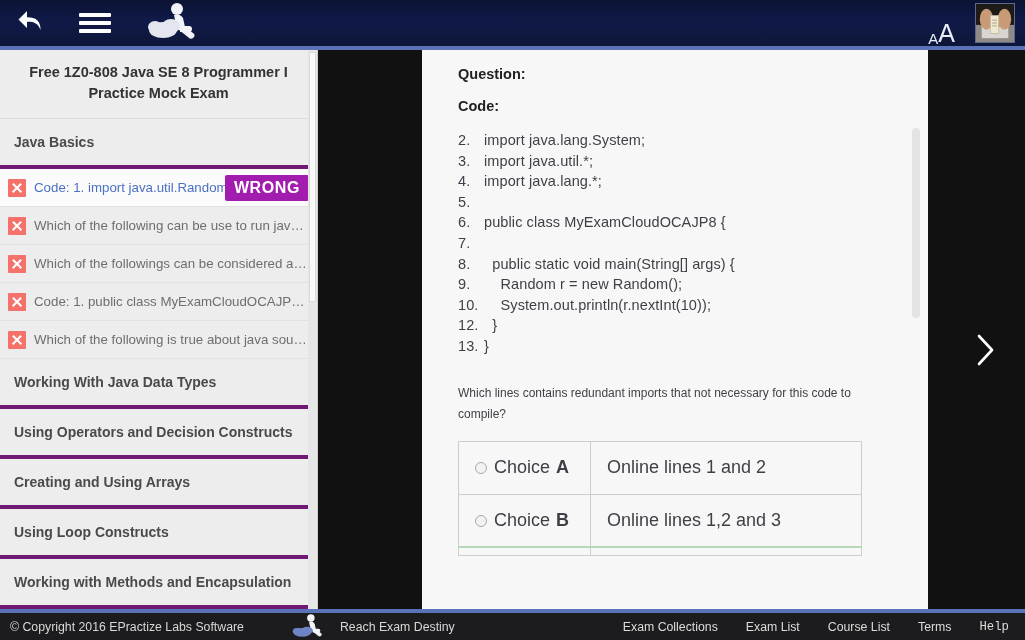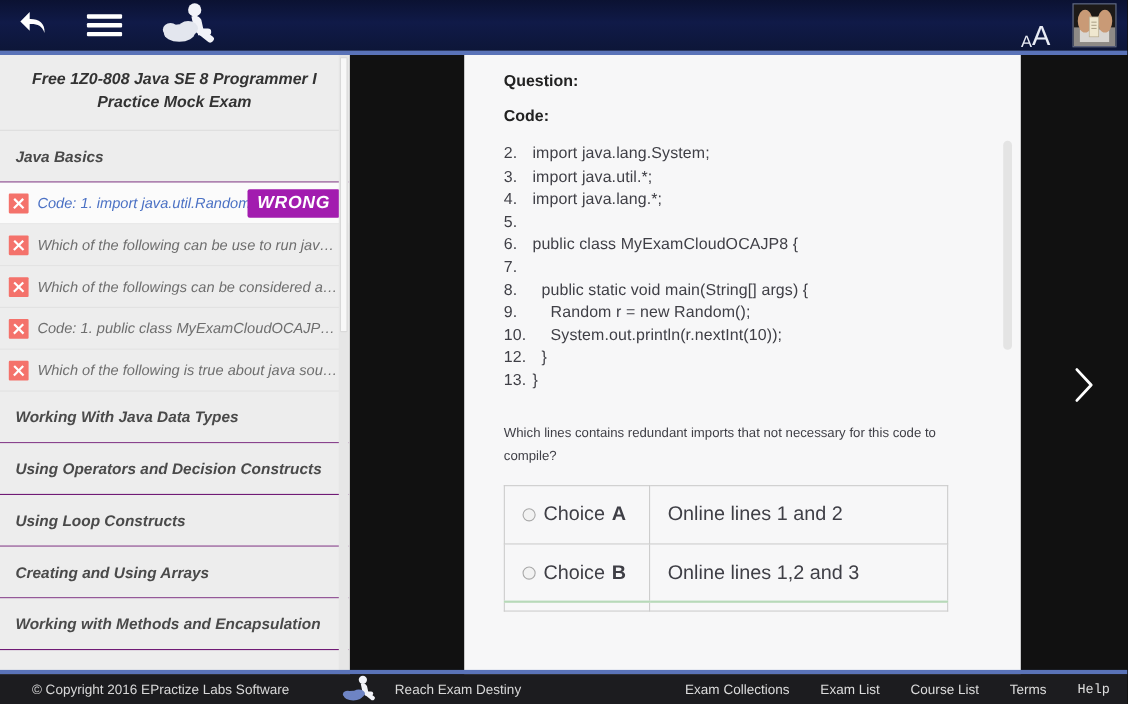--- a/index.html
+++ b/index.html
@@ -43,31 +43,30 @@
     border: 1px solid #5e6a8c; cursor: pointer;
     background: #2b2b2b; overflow: hidden; position: relative;
   }
   .avatar svg { display: block; width: 100%; height: 100%; }
 
   
   .sidebar {
     position: absolute; left: 0; top: 50px; width: 318px; height: 563px;
     background: #ededed; overflow: hidden;
     border-right: 1px solid #cfcfcf;
-    font-style: italic;
   }
   .sb-title {
     padding: 12px 16px 14px 16px; text-align: center;
     font-size: 14.5px; font-weight: bold; color: #333333;
     line-height: 1.45; background: #ededed;
     border-bottom: 1px solid #dcdcdc;
   }
   .sb-section {
     padding: 15px 14px; font-size: 14px; font-weight: bold; color: #4a4a4a;
-    background: #ededed; border-bottom: 1px solid #701a75; cursor: pointer;
+    background: #ededed; border-bottom: 4px solid #701a75; cursor: pointer;
     white-space: nowrap; overflow: hidden;
   }
   .sb-q {
     position: relative; display: flex; align-items: center;
     height: 38px; padding: 0 8px; background: #ededed;
     border-bottom: 1px solid #e2e2e2; cursor: pointer; overflow: hidden;
   }
   .sb-q.active { background: #fbfbfb; }
   .xmark {
     flex: 0 0 auto; width: 18px; height: 18px; background: #f4726b;
@@ -152,21 +151,21 @@
   
   .footer-rule {
     position: absolute; left: 0; bottom: 27px; width: 1025px; height: 4px;
     background: #5a73b8;
   }
   .footer {
     position: absolute; left: 0; bottom: 0; width: 1025px; height: 27px;
     background: #1c1c1f; display: flex; align-items: center;
     color: #d8d8d8; font-size: 12.3px;
   }
-  .f-copy { margin-left: 29px; }
+  .f-copy { margin-left: 10px; }
   .f-logo { margin-left: 48px; display: flex; align-items: center; }
   .f-destiny { margin-left: 14px; }
   .f-spacer { flex: 1; }
   .f-link { margin-right: 28px; cursor: pointer; color: #dcdcdc; }
   .f-link:last-child { margin-right: 16px; font-family: Liberation Mono, monospace; }
 </style>
 </head>
 <body>
 
 <div id="app">
@@ -248,22 +247,22 @@
       <span class="xmark"></span>
       <span class="sb-q-text">Code: 1.   public class MyExamCloudOCAJP8 {…</span>
     </div>
     <div class="sb-q">
       <span class="xmark"></span>
       <span class="sb-q-text">Which of the following is true about java source …</span>
     </div>
 
     <div class="sb-section">Working With Java Data Types</div>
     <div class="sb-section">Using Operators and Decision Constructs</div>
+    <div class="sb-section">Creating and Using Arrays</div>
     <div class="sb-section">Using Loop Constructs</div>
-    <div class="sb-section">Creating and Using Arrays</div>
     <div class="sb-section">Working with Methods and Encapsulation</div>
 
     <div class="sb-scroll-track">
       <div class="sb-scroll-thumb"></div>
     </div>
   </div>
 
   <div class="content">
     <div class="content-inner">
 

